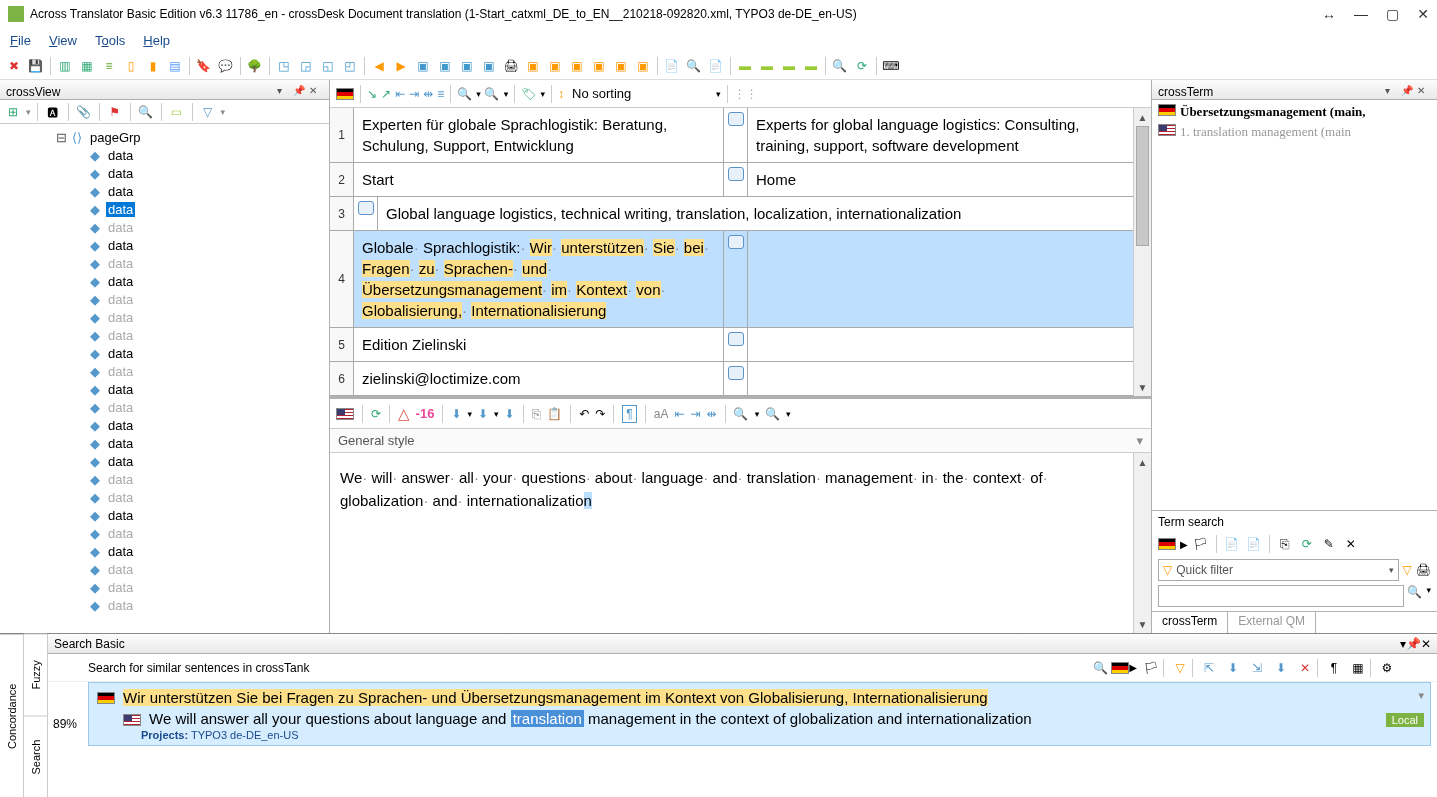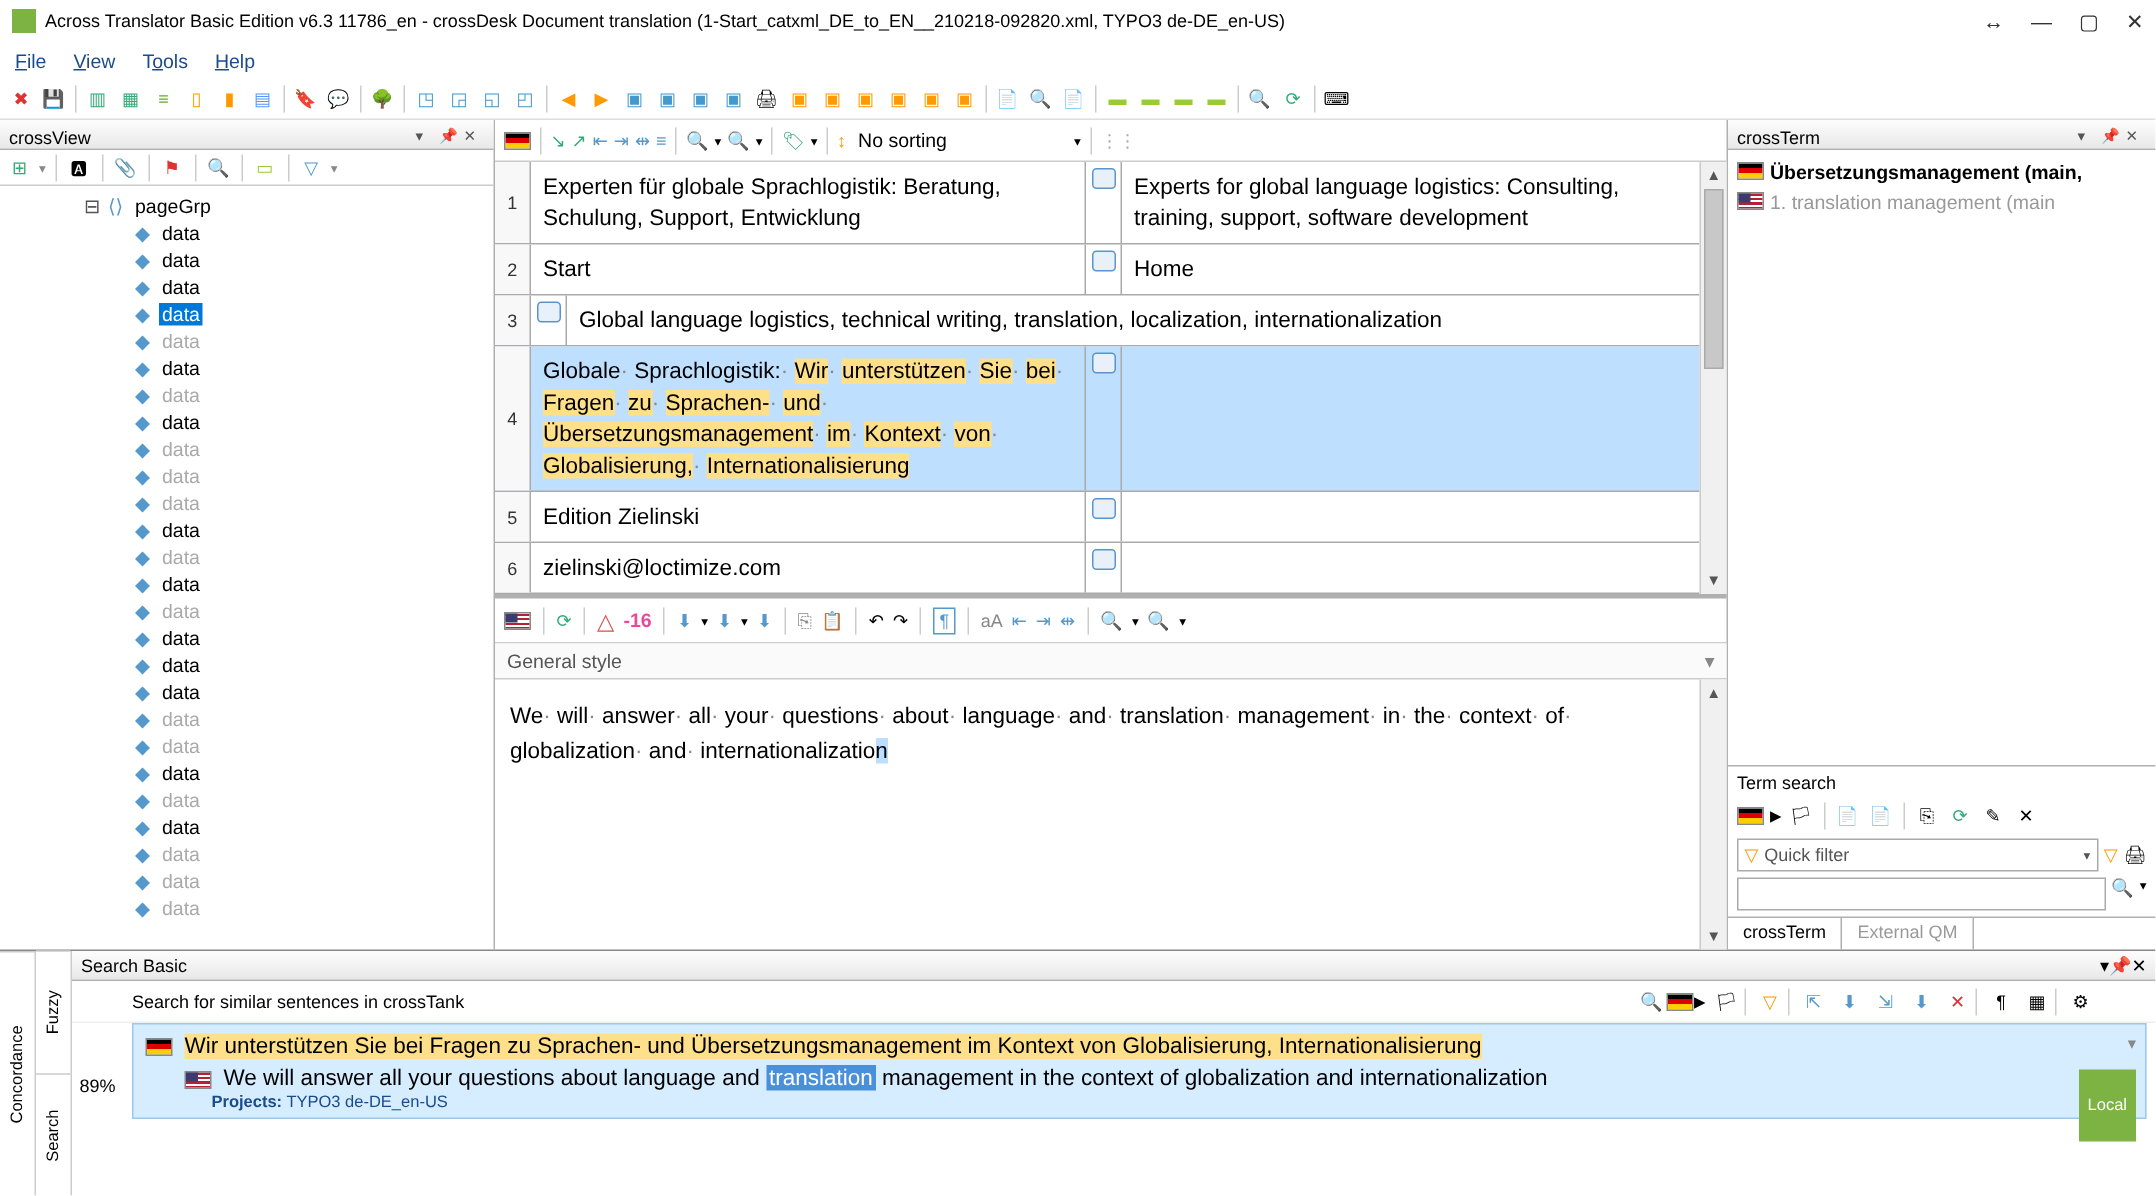--- a/index.html
+++ b/index.html
@@ -53,21 +53,21 @@
 .editor-section { border-top: 3px solid #b0b0b0; flex: 1; display: flex; flex-direction: column; }
 .editor-toolbar { height: 30px; border-bottom: 1px solid #ccc; display:flex; align-items:center; padding: 0 6px; gap: 6px; }
 .delta { color: #ec4899; font-size: 13px; font-weight: bold; }
 .general-style { height: 24px; border-bottom: 1px solid #ccc; display:flex; align-items:center; padding: 0 8px; font-size: 13px; color: #555; background:#fafafa; }
 .general-style .dd { margin-left:auto; color:#888; }
 .editor-body { flex: 1; display:flex; }
 .editor-text { flex:1; padding: 14px 10px; font-size: 15px; line-height: 1.5; }
 .editor-text .cursor { background:#bcdfff; }
 .crossterm { width: 285px; display:flex; flex-direction:column; }
 .ct-body { flex:1; padding: 4px 6px; font-size: 13px; }
-.ct-row { display:flex; align-items:center; gap:4px; height: 20px; }
+.ct-row { display:flex; gap:4px; height: 20px; font-family: Liberation Serif, serif; }
 .ct-row .txt { white-space: nowrap; overflow:hidden; }
 .ct-row.bold .txt { font-weight: bold; }
 .ct-row.gray .txt { color:#999; }
 .term-search { border-top:1px solid #b0b0b0; padding: 4px 6px; }
 .ts-label { font-size: 12px; margin-bottom: 6px; display:block; }
 .ts-toolbar { display:flex; align-items:center; gap:4px; margin-bottom:6px; }
 .ts-toolbar .ico { width:18px; height:18px; display:flex; align-items:center; justify-content:center; }
 .quick-filter { display:flex; align-items:center; gap:4px; margin-bottom:4px; }
 .qf-box { flex:1; height:22px; border:1px solid #aaa; display:flex; align-items:center; padding:0 4px; font-size:12px; color:#555; }
 .search-row { display:flex; gap:4px; }
@@ -82,21 +82,21 @@
 .sc-header { height:20px; background: linear-gradient(#fdfdfd,#e8e8e8); border-bottom:1px solid #b0b0b0; display:flex; align-items:center; padding: 0 6px; font-size:12px; }
 .sc-header .spacer { flex:1; }
 .sc-searchbar { height:28px; display:flex; align-items:center; padding: 0 40px 0 40px; font-size:12px; border-bottom:1px solid #eee; }
 .sc-searchbar .sb-label { flex:1; }
 .sc-searchbar .ico { width:20px; height:20px; margin-left:4px; display:flex; align-items:center; justify-content:center; }
 .sc-results { flex:1; overflow:hidden; }
 .sc-match { background:#d6ecff; border:1px solid #9cc8ea; margin: 0 6px 4px 40px; padding: 4px 8px; position:relative; }
 .sc-match .row1 { display:flex; align-items:center; gap:8px; font-size:15px; padding: 2px 0; }
 .sc-match .pct { position:absolute; left:-36px; top:34px; font-size:12px; }
 .sc-match .projects { font-size:11px; color:#1a4b8c; margin-left: 44px; }
-.sc-match .local { position:absolute; right:6px; top:30px; background:#7cb342; color:#fff; font-size:11px; padding:18px 6px; }
+.sc-match .local { position:absolute; right:6px; top:30px; background:#7cb342; color:#fff; font-size:11px; padding:1px 6px; }
 .sc-match .trans-hl { background:#4a90d9; color:#fff; padding:0 2px; }
 .sc-other { margin: 2px 6px 0 40px; display:flex; align-items:center; gap:8px; font-size:15px; padding: 2px 0; }
 </style>
 </head>
 <body>
 
 <div class="titlebar">
   <div class="app-icon"></div>
   <div class="title">Across Translator Basic Edition v6.3 11786_en - crossDesk Document translation (1-Start_catxml_DE_to_EN__210218-092820.xml, TYPO3 de-DE_en-US)</div>
   <div class="win-btns">

